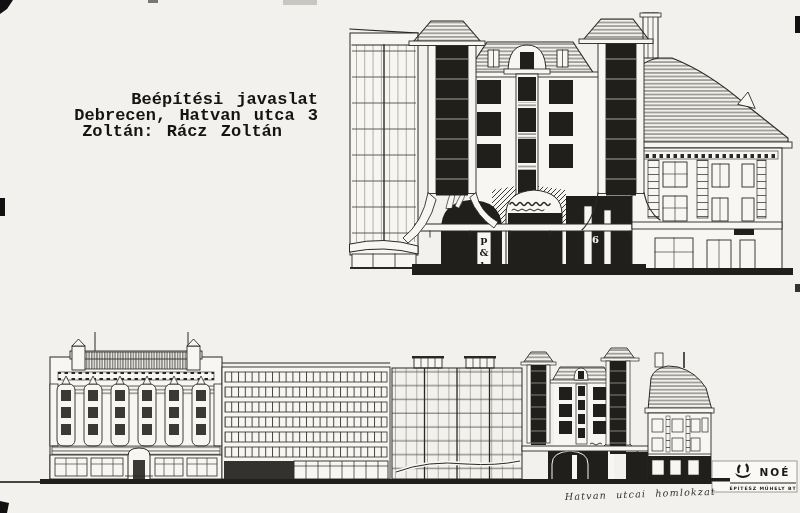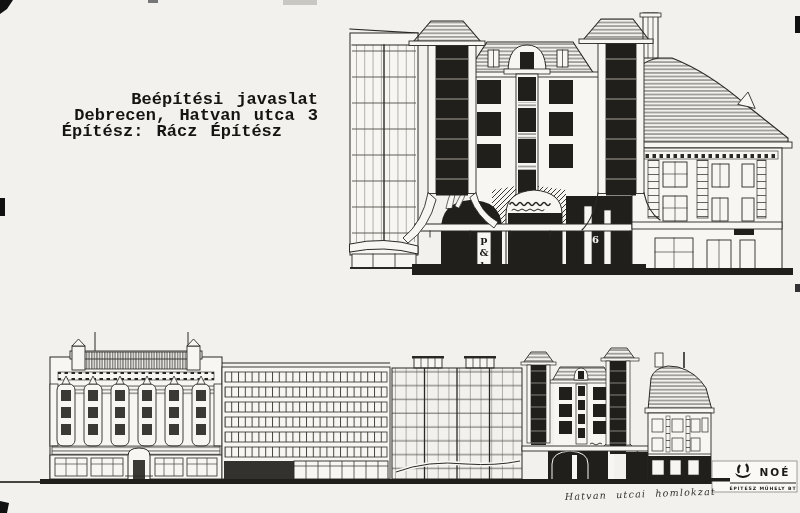--- a/index.html
+++ b/index.html
@@ -14,21 +14,21 @@
   svg text{user-select:none;}
 </style>
 </head>
 <body>
 
 <div id="page">
 
   <div>
     <div class="tl tl1">Beépítési javaslat</div>
     <div class="tl tl2">Debrecen, Hatvan utca 3</div>
-    <div class="tl tl3">Építész: Rácz Építész</div>
+    <div class="tl tl3">Zoltán: Rácz Zoltán</div>
   </div>
 
   <svg width="800" height="513" viewBox="0 0 800 513">
     <defs>
       <pattern id="hH" width="4" height="3.6" patternUnits="userSpaceOnUse">
         <line x1="0" y1="0.9" x2="4" y2="0.9" stroke="#45423c" stroke-width="0.9"></line>
       </pattern>
       <pattern id="hV" width="2.6" height="4" patternUnits="userSpaceOnUse">
         <line x1="0.8" y1="0" x2="0.8" y2="4" stroke="#35332f" stroke-width="0.9"></line>
       </pattern>

